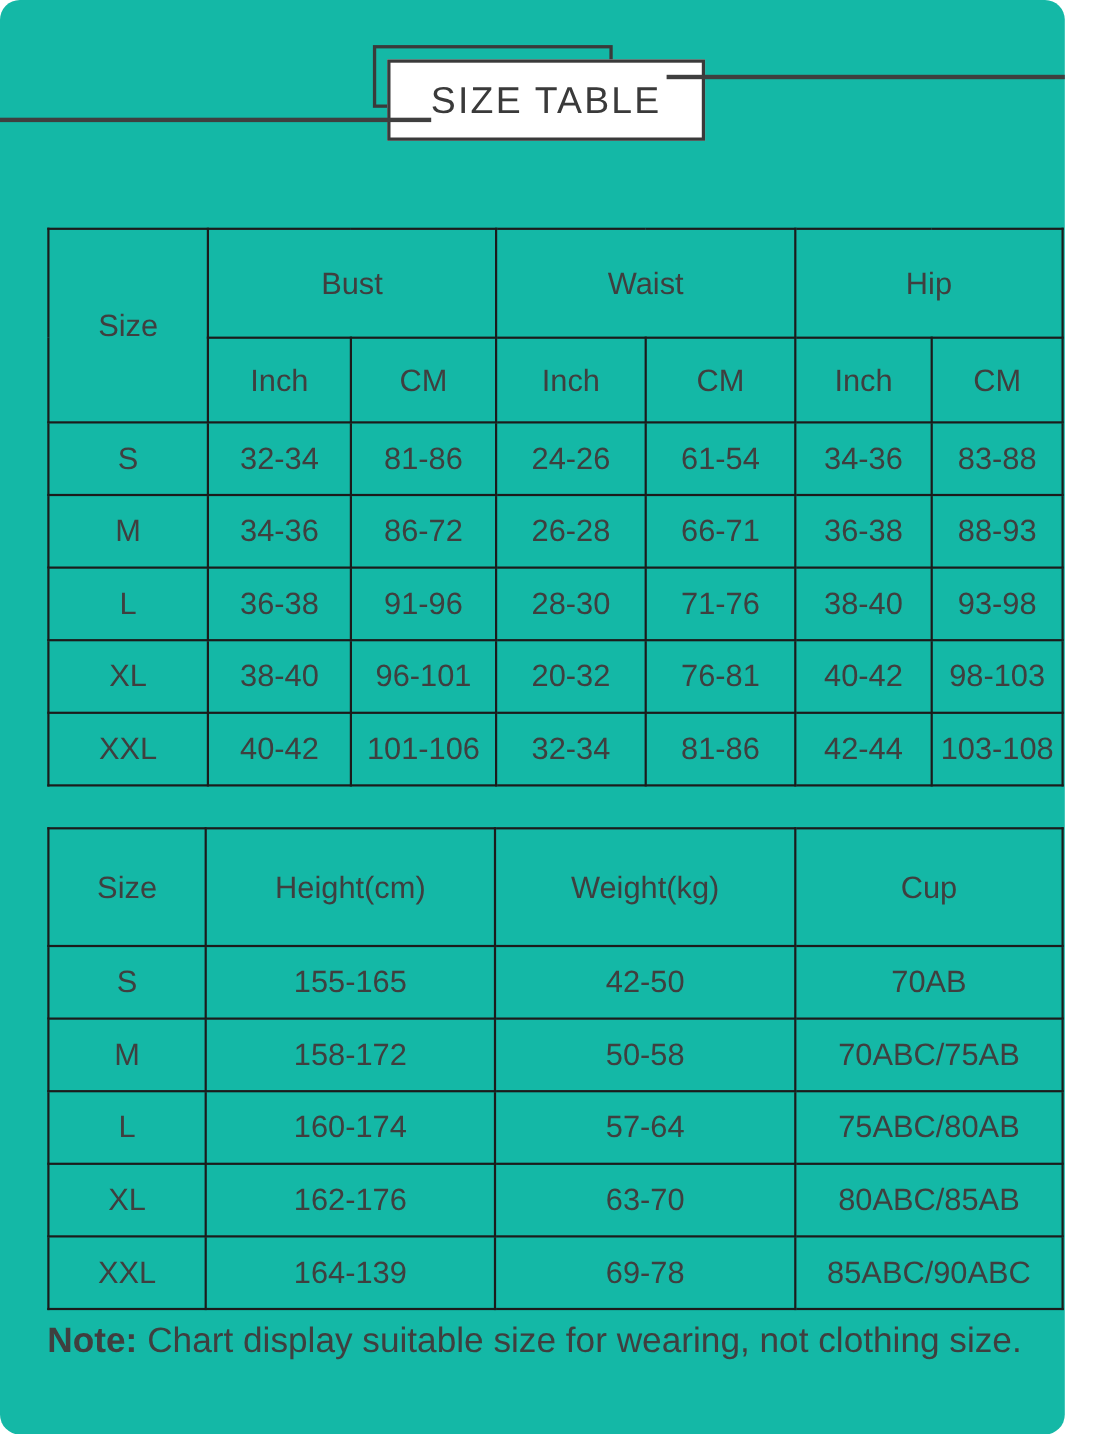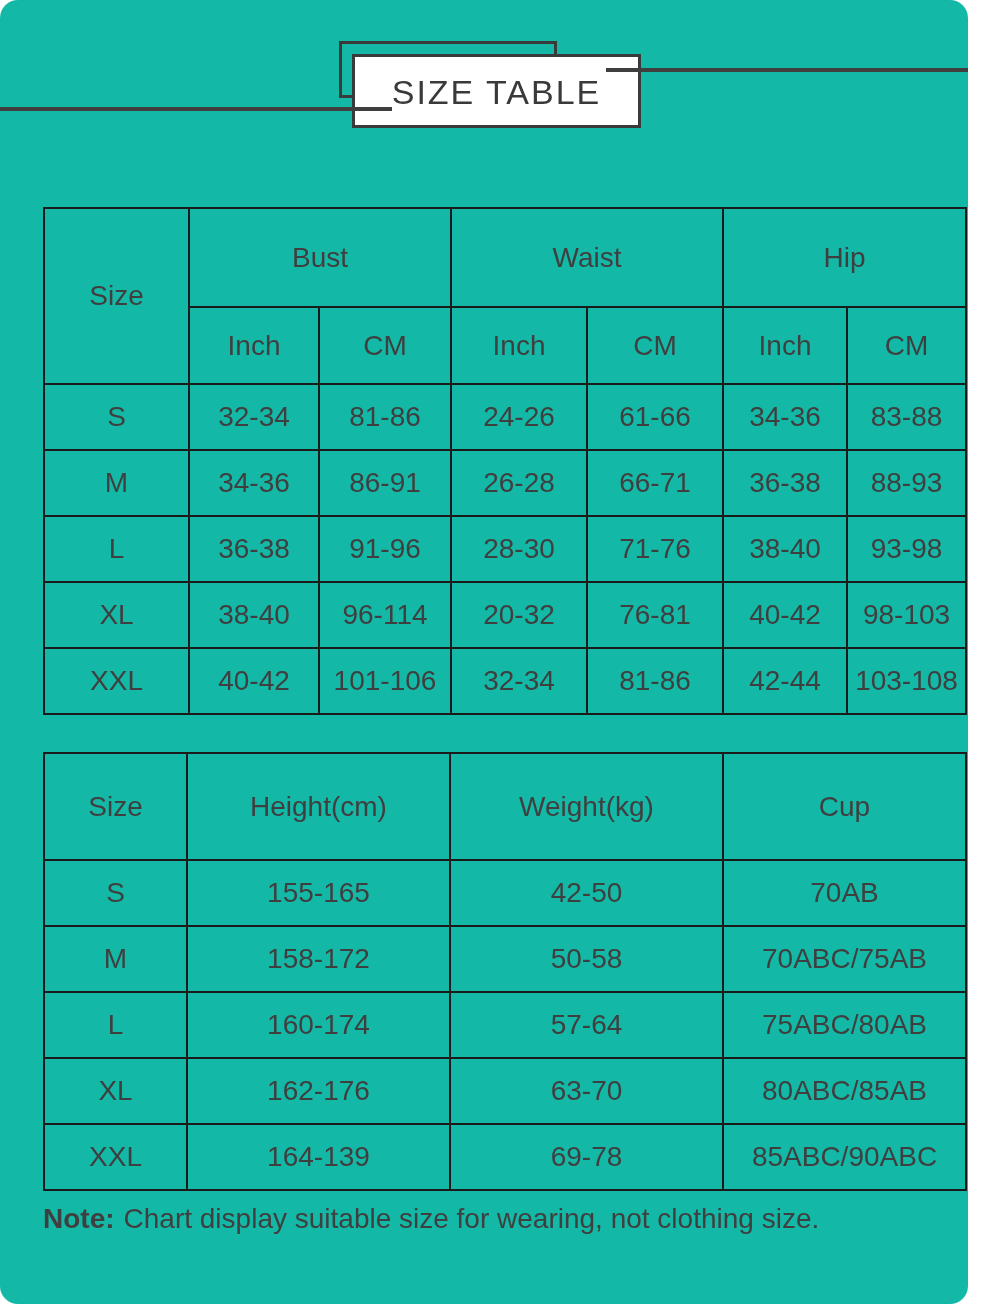--- a/index.html
+++ b/index.html
@@ -54,21 +54,21 @@
   .t1 tr.gh { height: 99px; }
   .t1 tr.uh { height: 77px; margin-top: 45px; }
   .t1 tr.dr { height: 66px; }
   .t2 { left: 43px; top: 752px; width: 922px; }
   .t2 tr.hh { height: 107px; }
   .t2 tr.dr { height: 66px; }
 
   
   .note {
     position: absolute; left: 43px; top: 1200px;
-    font-size: 28px; line-height: 37px; color: #3f3f3f;
+    font-size: 32px; line-height: 37px; color: #3f3f3f;
   }
   .note .bold { font-weight: bold; margin-right: 9px; }
 </style>
 </head>
 <body>
 
 <div class="page">
 
   <div class="deco-line rule-left"></div>
   <div class="deco-line rule-right"></div>
@@ -100,46 +100,46 @@
       <td>Inch</td>
       <td>CM</td>
       <td>Inch</td>
       <td>CM</td>
     </tr>
     <tr class="dr">
       <td>S</td>
       <td>32-34</td>
       <td>81-86</td>
       <td>24-26</td>
-      <td>61-66</td>
+      <td>61-54</td>
       <td>34-36</td>
       <td>83-88</td>
     </tr>
     <tr class="dr">
       <td>M</td>
       <td>34-36</td>
-      <td>86-91</td>
+      <td>86-72</td>
       <td>26-28</td>
       <td>66-71</td>
       <td>36-38</td>
       <td>88-93</td>
     </tr>
     <tr class="dr">
       <td>L</td>
       <td>36-38</td>
       <td>91-96</td>
       <td>28-30</td>
       <td>71-76</td>
       <td>38-40</td>
       <td>93-98</td>
     </tr>
     <tr class="dr">
       <td>XL</td>
       <td>38-40</td>
-      <td>96-114</td>
+      <td>96-101</td>
       <td>20-32</td>
       <td>76-81</td>
       <td>40-42</td>
       <td>98-103</td>
     </tr>
     <tr class="dr">
       <td>XXL</td>
       <td>40-42</td>
       <td>101-106</td>
       <td>32-34</td>

